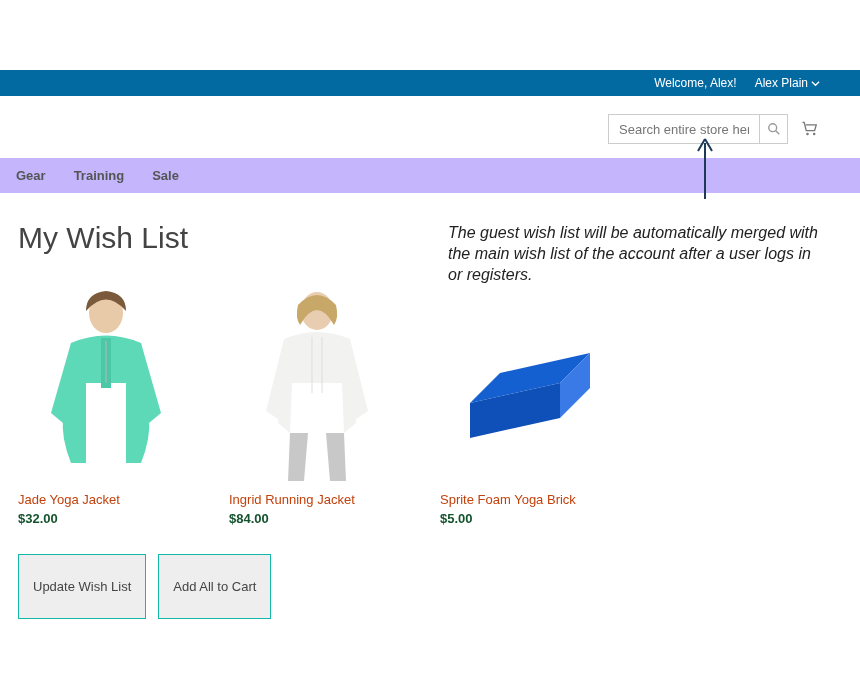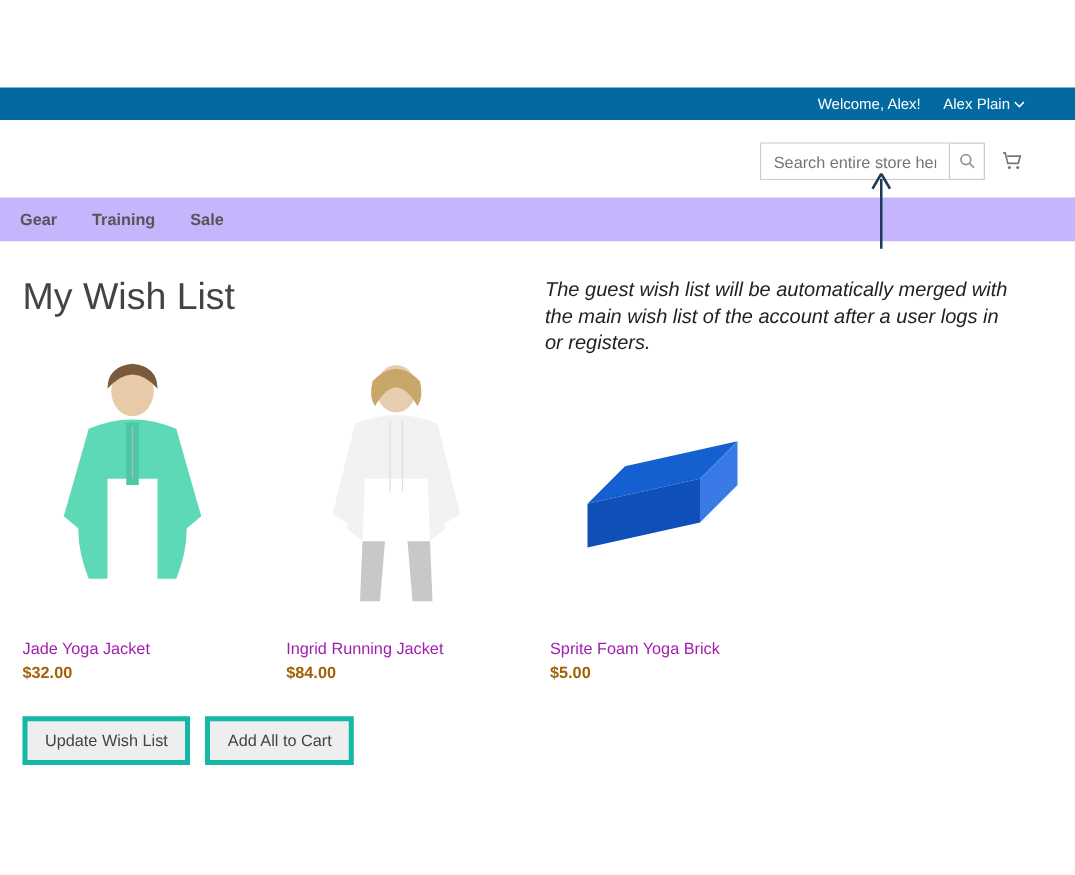--- a/index.html
+++ b/index.html
@@ -10,29 +10,29 @@
   .chev { margin-left: 3px; }
   .header-row { display: flex; justify-content: flex-end; align-items: center; padding: 18px 40px 14px 0; gap: 12px; }
   .search-wrap { display: flex; border: 1px solid #ccc; height: 30px; }
   .search-wrap input { border: none; outline: none; padding: 0 10px; font-size: 13px; width: 150px; color: #555; }
   .search-btn { width: 28px; display: flex; align-items: center; justify-content: center; border-left: 1px solid #ccc; color: #888; }
   .cart-icon { color: #666; }
   .navbar { background: #c4b5fd; display: flex; gap: 28px; padding: 10px 16px; font-size: 13px; font-weight: 600; color: #555; }
   .nav-item { cursor: pointer; }
   .content { padding: 28px 18px 30px 18px; position: relative; }
   h1.page-title { font-size: 30px; font-weight: 300; color: #444; margin-bottom: 23px; }
-  .annotation { position: absolute; left: 436px; top: 30px; width: 370px; font-style: italic; font-size: 16px; color: #222; line-height: 1.3; }
+  .annotation { position: absolute; left: 448px; top: 30px; width: 370px; font-style: italic; font-size: 16px; color: #222; line-height: 1.3; }
   .arrow { position: absolute; left: 693px; top: -56px; }
   .products { display: flex; gap: 36px; margin-bottom: 28px; }
   .prod { width: 175px; }
   .prod .img { width: 175px; height: 210px; display: flex; align-items: center; justify-content: center; background: #fff; }
-  .prod .name { font-size: 13px; color: #a21caf; margin-top: 23px; margin-bottom: 4px; }
-  .prod .price { font-size: 13px; font-weight: 700; color: #a16207; }
+  .prod .name { font-size: 13px; color: #c2410c; margin-top: 4px; margin-bottom: 4px; }
+  .prod .price { font-size: 13px; font-weight: 700; color: #14532d; }
   .actions { display: flex; gap: 12px; }
-  .btn { border: 4px solid #14b8a6; background: #eeeeee; color: #444; font-size: 13px; padding: 8px 14px; cursor: pointer; }
+  .btn { border: 1px solid #14b8a6; background: #eeeeee; color: #444; font-size: 13px; padding: 24px 14px; cursor: pointer; }
   svg { display: block; }
 
 </style>
 </head>
 <body>
 
 <div class="topbar">
   <span class="welcome">Welcome, Alex!</span>
   <span class="account-link">
     <span>Alex Plain</span>

